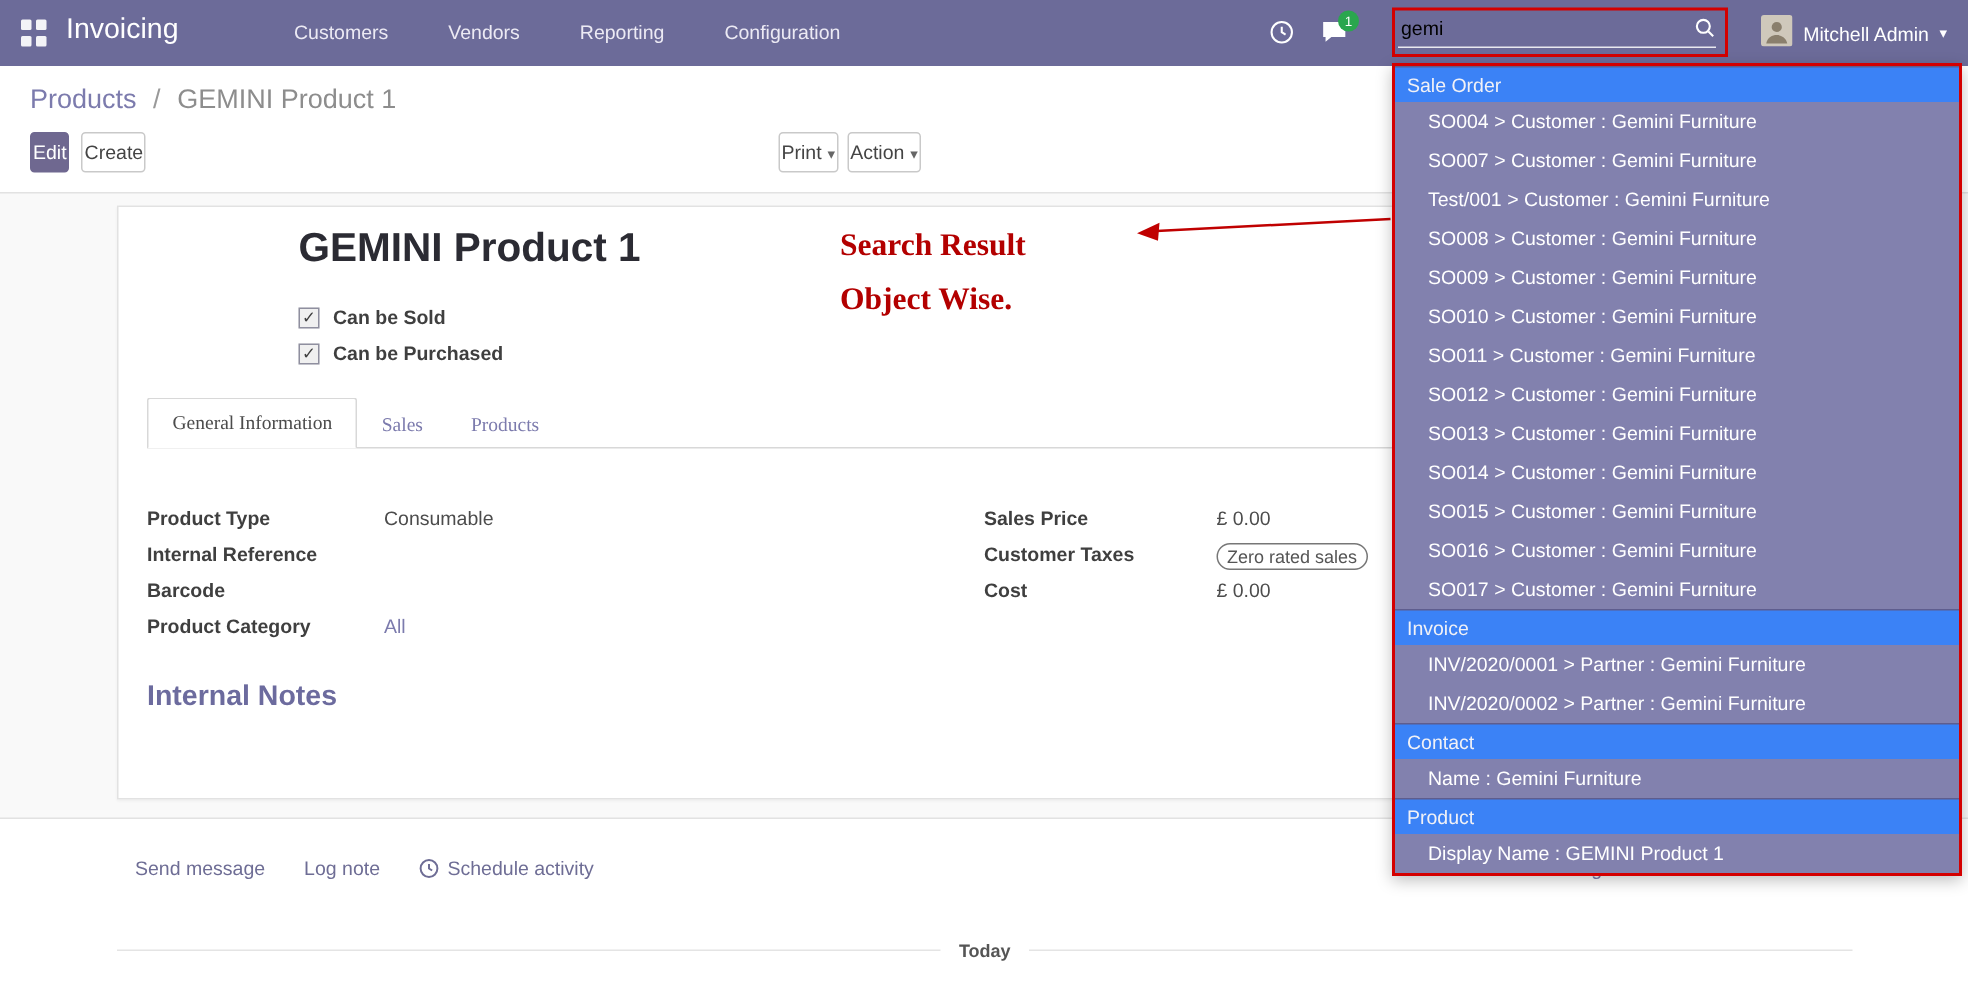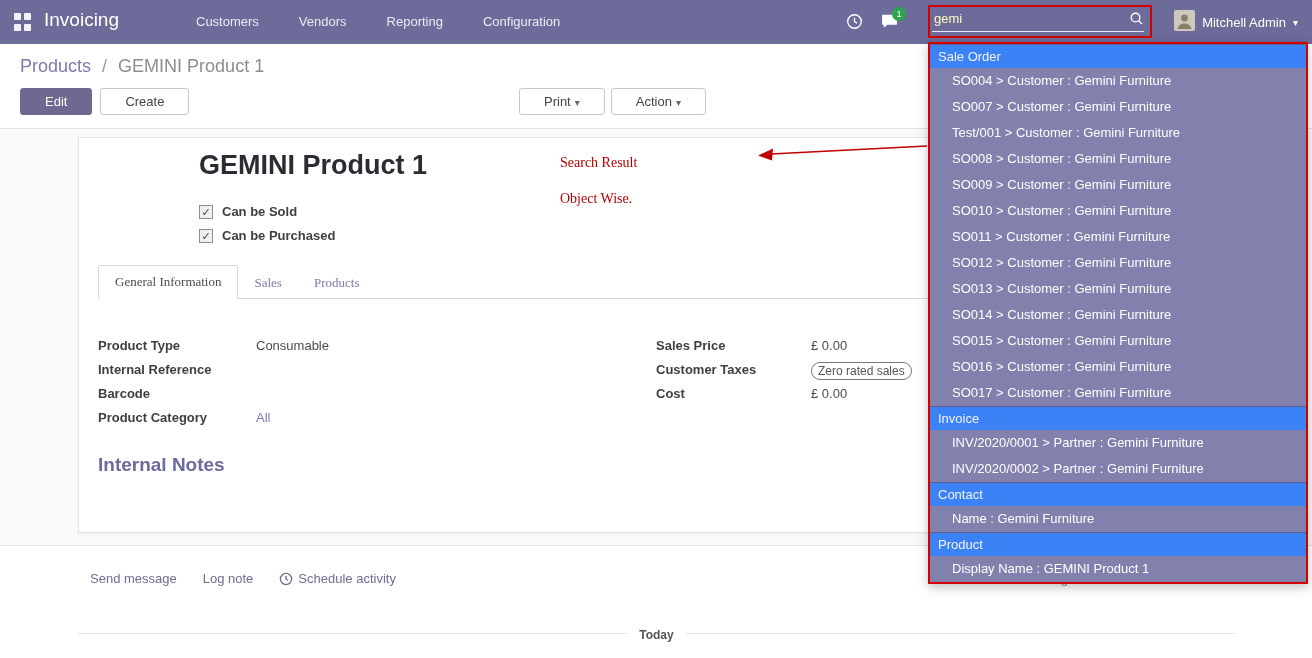--- a/index.html
+++ b/index.html
@@ -16,35 +16,35 @@
   .nav-menus { position:absolute; left:196px; top:14px; display:flex; gap:40px;
                font-size:13px; color:#eceaf4; }
   .nav-menu-item { cursor:pointer; white-space:nowrap; }
   .systray-clock { position:absolute; left:846px; top:13px; color:#fff; cursor:pointer; }
   .systray-chat { position:absolute; left:880px; top:13px; color:#fff; cursor:pointer; }
   .chat-badge { position:absolute; left:12px; top:-6px; background:#2aa64e; color:#fff;
                 min-width:14px; height:14px; border-radius:8px; font-size:9px;
                 line-height:14px; text-align:center; padding:0 2px; }
   .search-box { position:absolute; left:932px; top:6px; width:212px; height:26px;
                 border-bottom:1px solid rgba(255,255,255,.85); display:flex; align-items:center; }
-  .search-input { flex:1; background:transparent; border:none; outline:none; color:#fef9c3;
+  .search-input { flex:1; background:transparent; border:none; outline:none; color:#000000;
                   font-size:13px; font-family:inherit; padding:0 2px; }
   .search-icon-btn { color:#fff; cursor:pointer; display:flex; }
   .user-menu { position:absolute; right:14px; top:10px; display:flex; align-items:center;
                gap:7px; font-size:13px; cursor:pointer; color:#fff; }
   .caret { font-size:10px; color:#fff; }
 
   
   .breadcrumb { position:absolute; top:56px; left:20px; font-size:18px; }
   .bc-link { color:#7c7bad; cursor:pointer;margin-top:41px; }
   .bc-sep { color:#999; margin:0 6px; }
   .bc-current { color:#8d8d8d; }
   .btns-left { position:absolute; top:88px; left:20px; display:flex; gap:8px; }
   .btns-center { position:absolute; top:88px; left:519px; display:flex; gap:6px; }
-  .btn { font-size:13px; font-family:inherit; padding:5px 24px; border-radius:3px;
+  .btn { font-size:13px; font-family:inherit; padding:5px 1px; border-radius:3px;
          border:1px solid #c9c9c9; background:#fff; color:#444; cursor:pointer; }
   .btn.primary { background:#6f6890; border-color:#6f6890; color:#fff; }
   .dd-caret { font-size:10px; color:#666; margin-left:4px; }
 
   
   .content { position:absolute; top:128px; left:0; width:1312px; height:418px;
              background:#f9f9f9; border-top:1px solid #e2e2e2; border-bottom:1px solid #e2e2e2; }
   .sheet { position:absolute; left:78px; top:8px; width:1157px; height:396px;
            background:#fff; border:1px solid #e2e2e2; box-shadow:0 1px 2px rgba(0,0,0,.05); }
   .sheet-title { position:absolute; left:120px; top:12px; font-size:27px; font-weight:bold; color:#2b2b33; }
@@ -66,21 +66,21 @@
   .fields-right .field-label { width:155px; }
   .field-label { font-size:13px; font-weight:bold; color:#3f3f3f; flex-shrink:0; }
   .field-value { font-size:13px; color:#4c4c4c; }
   .field-value.link { color:#7c7bad; cursor:pointer; }
   .field-value.badge-pill { border:1px solid #777; border-radius:12px; padding:0 6px;
                             font-size:12px; line-height:16px; color:#555; }
   .notes-title { position:absolute; left:19px; top:316px; font-size:19px; font-weight:bold; color:#6c6b9e; }
 
   
   .annotation { position:absolute; left:560px; top:145px; z-index:10;
-                font-family:"Liberation Serif", serif; font-size:14px; font-weight:400;
+                font-family:"Liberation Serif", serif; font-size:21px; font-weight:700;
                 color:#b30000; line-height:36px; }
   .annotation-arrow { position:absolute; left:755px; top:140px; z-index:10; }
 
   
   .chatter-links { position:absolute; top:571px; left:90px; display:flex; gap:26px;
                    font-size:13px; color:#6e6d95; }
   .chat-link { cursor:pointer; display:flex; align-items:center; gap:5px; }
   .chatter-follow { position:absolute; top:570px; left:950px; display:flex; align-items:center;
                     gap:22px; font-size:13px; color:#7c7bad; }
   .follow-item { display:flex; align-items:center; gap:5px; cursor:pointer; }

